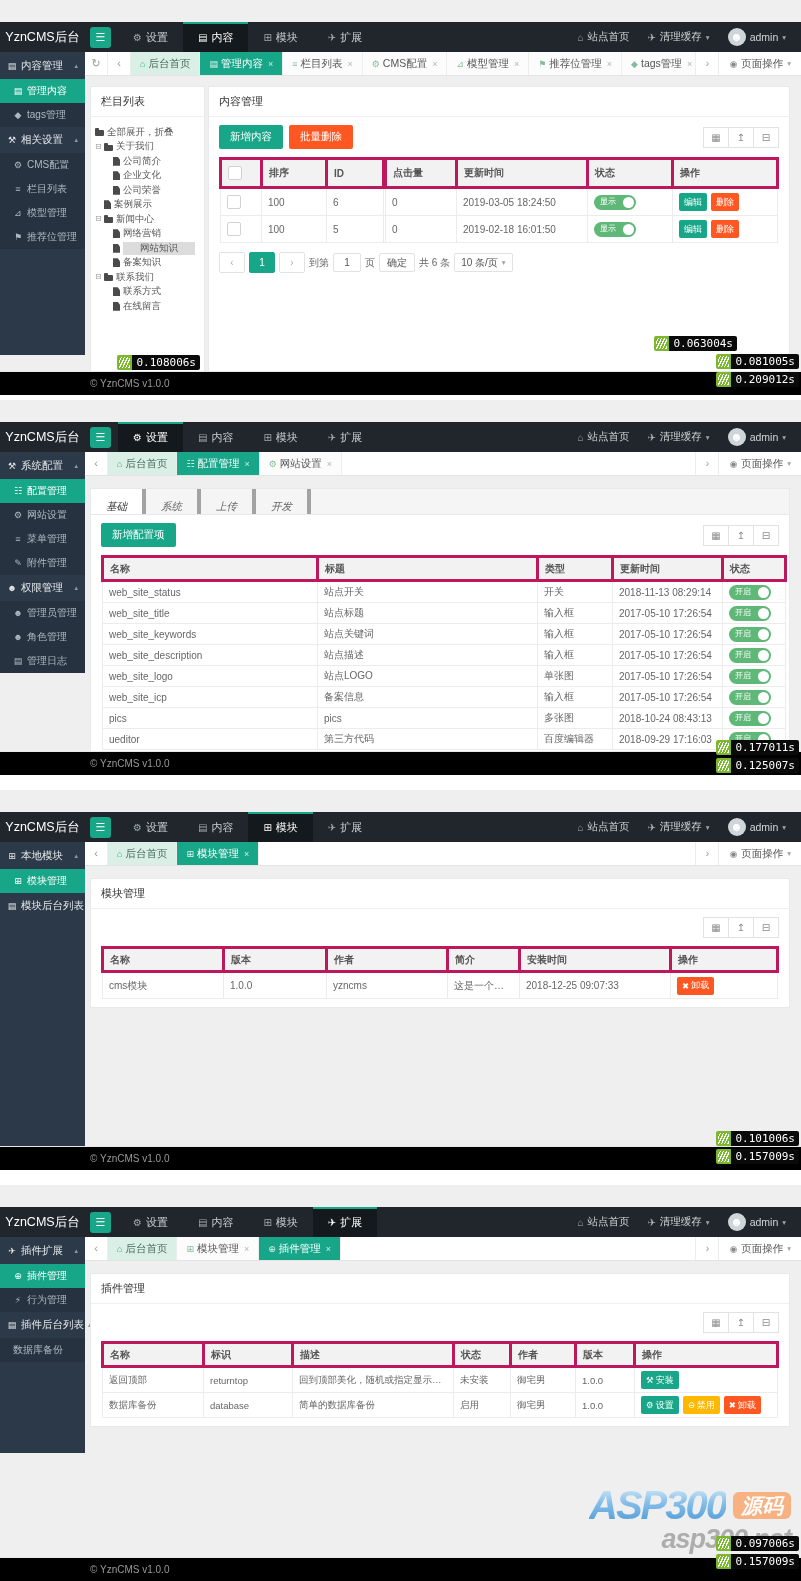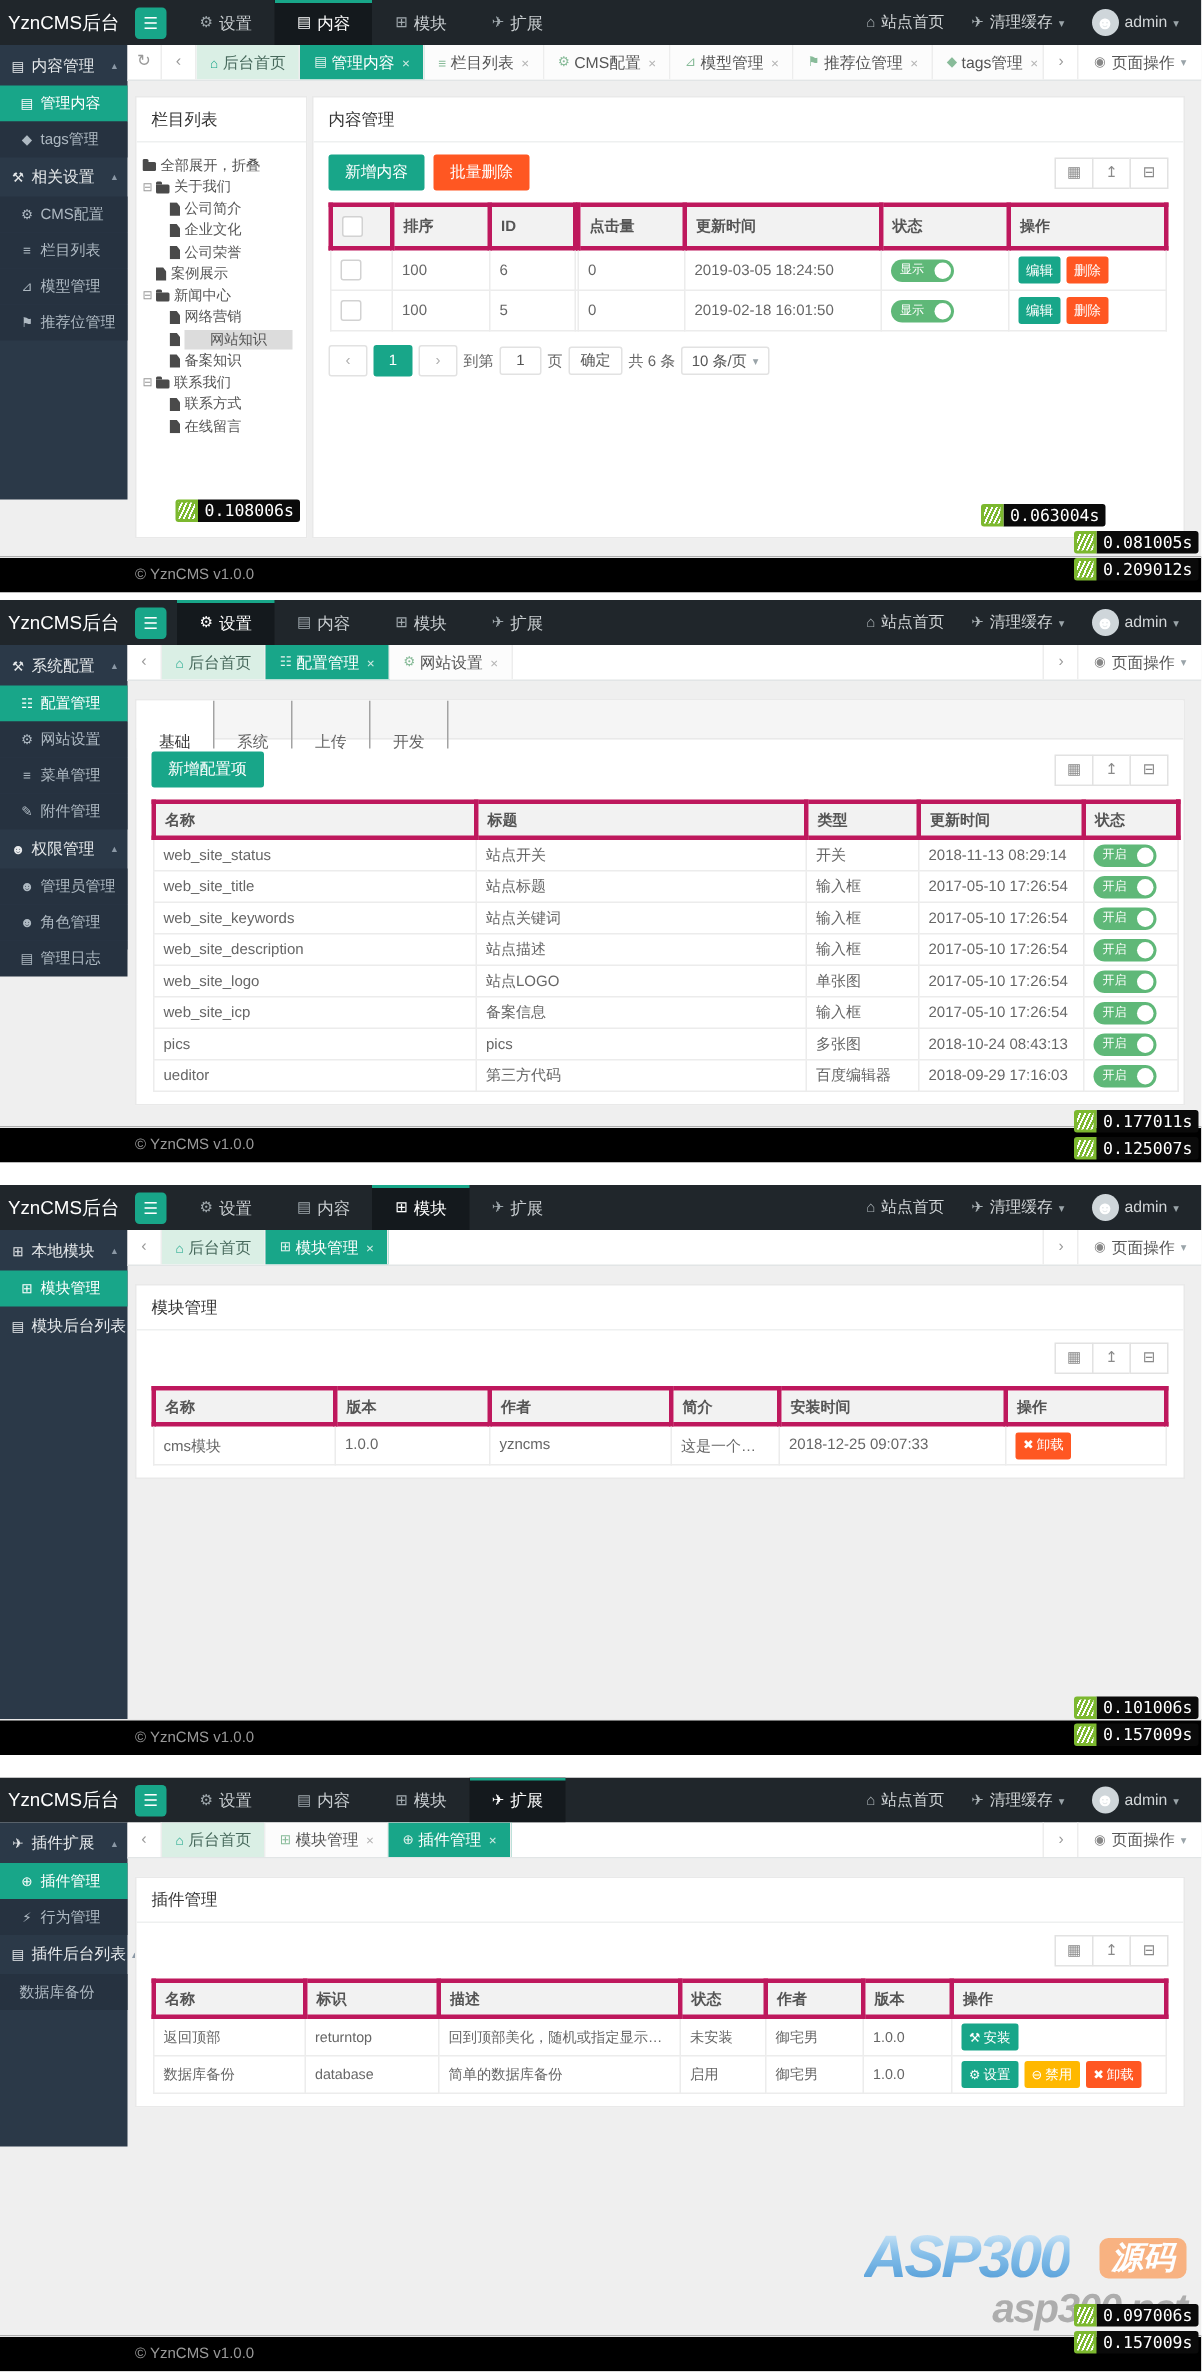--- a/index.html
+++ b/index.html
@@ -4,21 +4,21 @@
 <style>
   html,body{margin:0;padding:0;background:#fff;font-family:"Liberation Sans","DejaVu Sans",sans-serif;}
   .page{width:801px;overflow:hidden;}
   .panel{position:relative;display:flex;flex-direction:column;overflow:hidden;background:#efefef;}
   .panel:nth-of-type(1){height:395px;}
   .panel:nth-of-type(2){height:375px;margin-top:5px;}
   .panel:nth-of-type(3){height:380px;margin-top:15px;}
   .panel:nth-of-type(4){height:396px;margin-top:15px;}
 
   
-  .hdr{height:30px;flex:0 0 30px;background:#20262b;display:flex;align-items:center;color:#fff;}
+  .hdr{height:30px;flex:0 0 30px;background:#20262b;display:flex;align-items:center;color:#fff;margin-top:22px;}
   .logo{width:85px;flex:0 0 85px;text-align:center;font-size:12.5px;color:#fff;white-space:nowrap;}
   .burger{width:21px;height:21px;background:#18a689;border-radius:3px;margin:0 7px 0 5px;display:flex;align-items:center;justify-content:center;font-size:11px;color:#fff;cursor:pointer;}
   .topnav{display:flex;align-items:stretch;height:30px;}
   .nav-it{display:inline-flex;gap:4px;align-items:center;padding:0 15px;font-size:11px;color:#c9ced1;text-decoration:none;cursor:pointer;}
   .nav-it .nglyph{font-size:10px;color:#9fa8ad;}
   .nav-it.active{background:#14191d;box-shadow:inset 0 2px 0 #18a689;color:#fff;}
   .nav-it.active .nglyph{color:#fff;}
   .hdr-right{margin-left:auto;display:flex;align-items:center;padding-right:6px;}
   .hr-it{display:inline-flex;align-items:center;gap:4px;padding:0 9px;font-size:10.5px;color:#d2d6d8;cursor:pointer;white-space:nowrap;}
   .hr-it .hglyph{font-size:10px;color:#aab2b6;}
@@ -132,42 +132,42 @@
   .exp:empty{width:0;}
   .ticon{flex:0 0 auto;margin-right:3px;}
   .i-folder{width:9px;height:6px;background:#4a4a4a;position:relative;border-radius:0 1px 1px 1px;margin-top:2px;}
   .i-folder::before{content:"";position:absolute;top:-2px;left:0;width:4px;height:2px;background:#4a4a4a;border-radius:1px 1px 0 0;}
   .i-file{width:7px;height:9px;background:#4a4a4a;clip-path:polygon(0 0,68% 0,100% 32%,100% 100%,0 100%);}
   .tlabel{overflow:hidden;text-overflow:ellipsis;}
   .tlabel.sel{background:#dcdcdc;padding:0 17px;}
 
   
   .ctabs{background:#f5f5f5;border-bottom:1px solid #e9e9e9;display:flex;height:25px;}
-  .ctab{padding:16px 15px;line-height:25px;font-size:10.5px;color:#666;border-right:1px solid #a3a3a3;cursor:pointer;}
+  .ctab{padding:5px 15px;line-height:25px;font-size:10.5px;color:#666;border-right:4px solid #a3a3a3;cursor:pointer;font-style:italic;}
   .ctab.on{background:#fff;color:#333;}
   .v2{margin-top:2px;}
   .v3,.v4{margin-top:2px;}
 
   
   .ftr{position:absolute;left:0;right:0;bottom:0;height:24px;line-height:23px;background:#000000;border-top:1px solid #e8e8e8;font-size:10px;color:#999;padding-left:90px;box-sizing:border-box;}
   .badges{position:absolute;right:2px;display:flex;flex-direction:column;align-items:flex-end;gap:3px;z-index:9;}
   .panel:nth-of-type(1) .badges{bottom:8px;}
   .panel:nth-of-type(1) .badges .badge:nth-of-type(1){margin-right:62px;}
   .panel:nth-of-type(2) .badges{bottom:2px;}
   .panel:nth-of-type(3) .badges{bottom:6px;}
   .panel:nth-of-type(4) .badges{bottom:12px;}
   .badge{display:inline-flex;align-items:stretch;height:15px;cursor:pointer;}
   .bsq{width:15px;background:#7cb82f;border-radius:2px 0 0 2px;position:relative;overflow:hidden;}
   .bsq::before{content:"";position:absolute;inset:2px;background:repeating-linear-gradient(115deg,#7cb82f 0 1.6px,#fff 1.6px 2.8px);}
   .blab{background:#0a0a0a;color:#fff;font-size:11px;font-family:"DejaVu Sans Mono",monospace;display:flex;align-items:center;padding:0 4px;border-radius:0 2px 2px 0;}
   .tree-badge{position:absolute;right:4px;bottom:10px;}
 
   
   .wm{position:absolute;right:10px;bottom:28px;text-align:right;opacity:.9;pointer-events:none;}
-  .wm-row{display:flex;align-items:center;gap:20px;justify-content:flex-end;}
+  .wm-row{display:flex;align-items:center;gap:7px;justify-content:flex-end;}
   .wm-brand{font-size:40px;font-weight:bold;font-style:italic;letter-spacing:-2px;line-height:1;background:linear-gradient(180deg,#d8edfa 0%,#79b9e9 45%,#3c90d3 100%);-webkit-background-clip:text;background-clip:text;color:transparent;}
   .wm-tag{background:#f9ab75;color:#fff;font-size:21px;font-style:italic;font-weight:bold;padding:3px 8px;border-radius:6px;line-height:1;}
   .wm-url{font-size:27px;font-weight:bold;font-style:italic;color:#a6a6a6;letter-spacing:-1px;margin-top:1px;line-height:1;}
 </style>
 </head>
 <body>
 
 <div class="page">
 <div>
 

